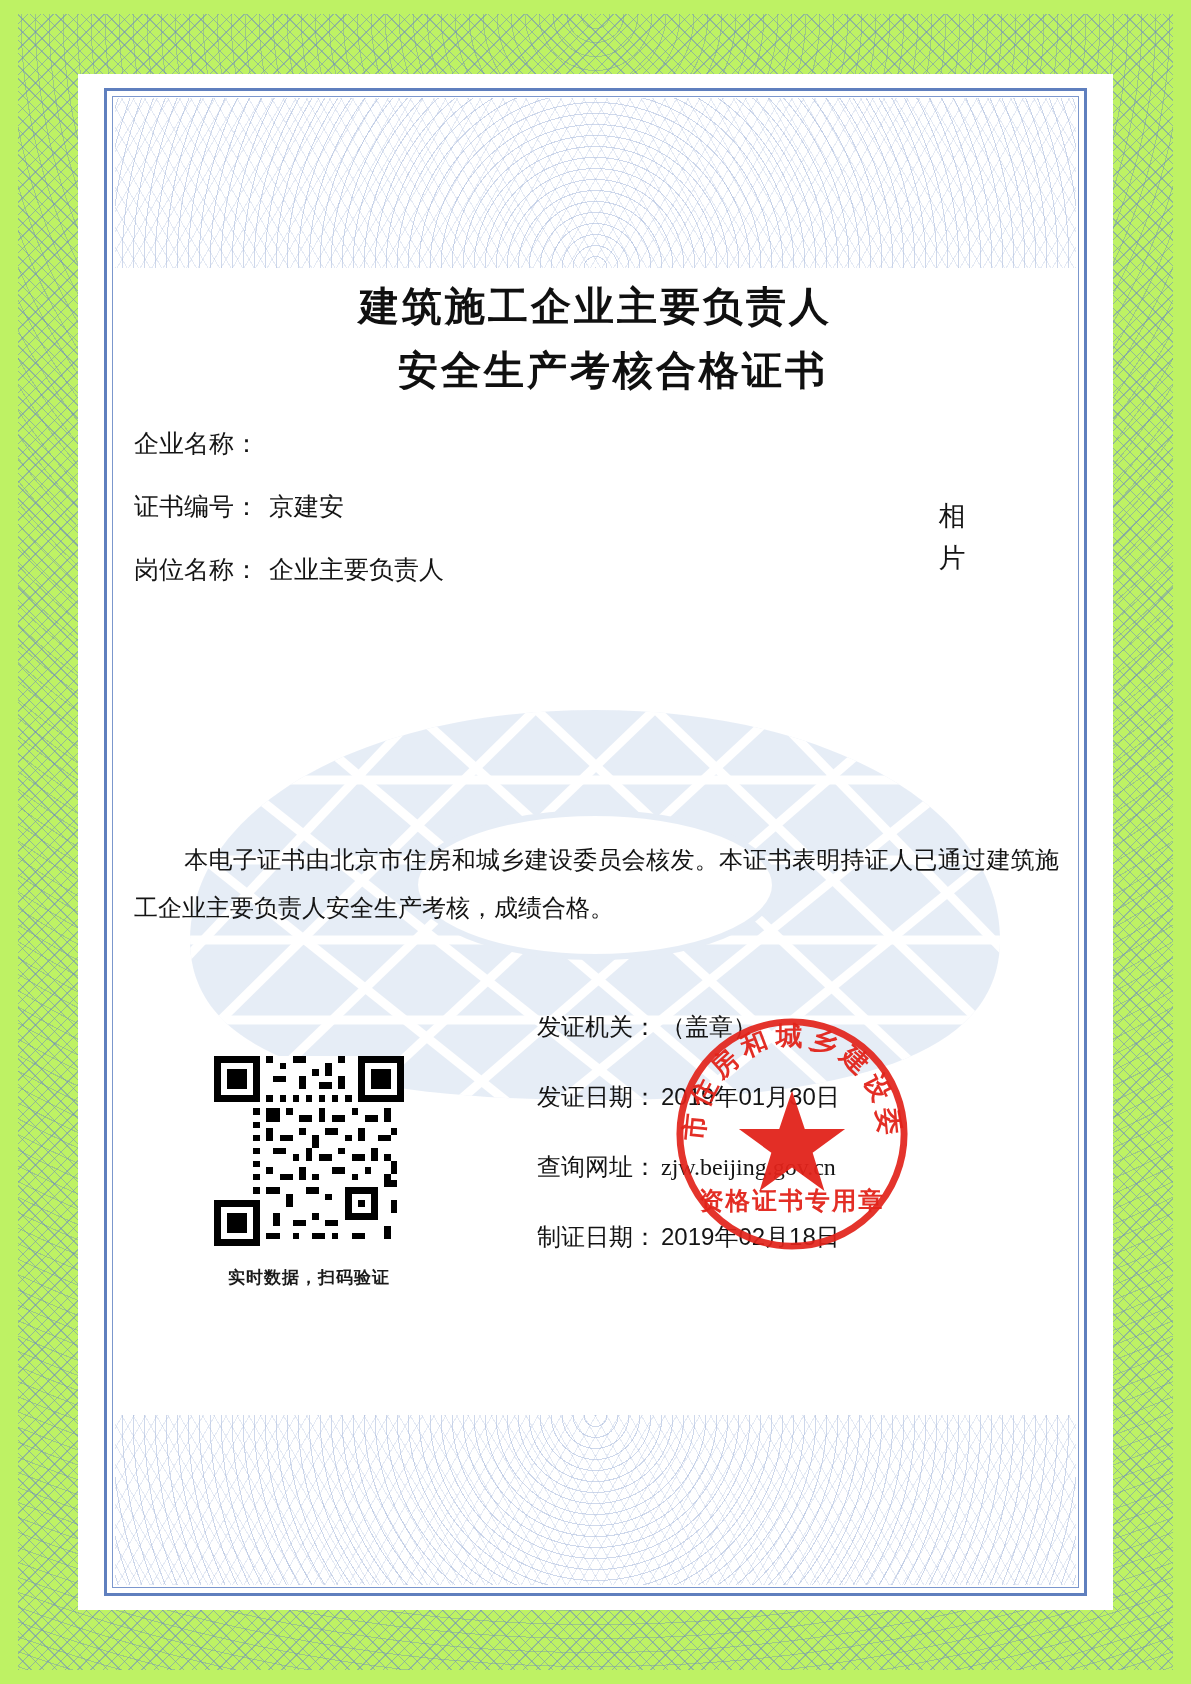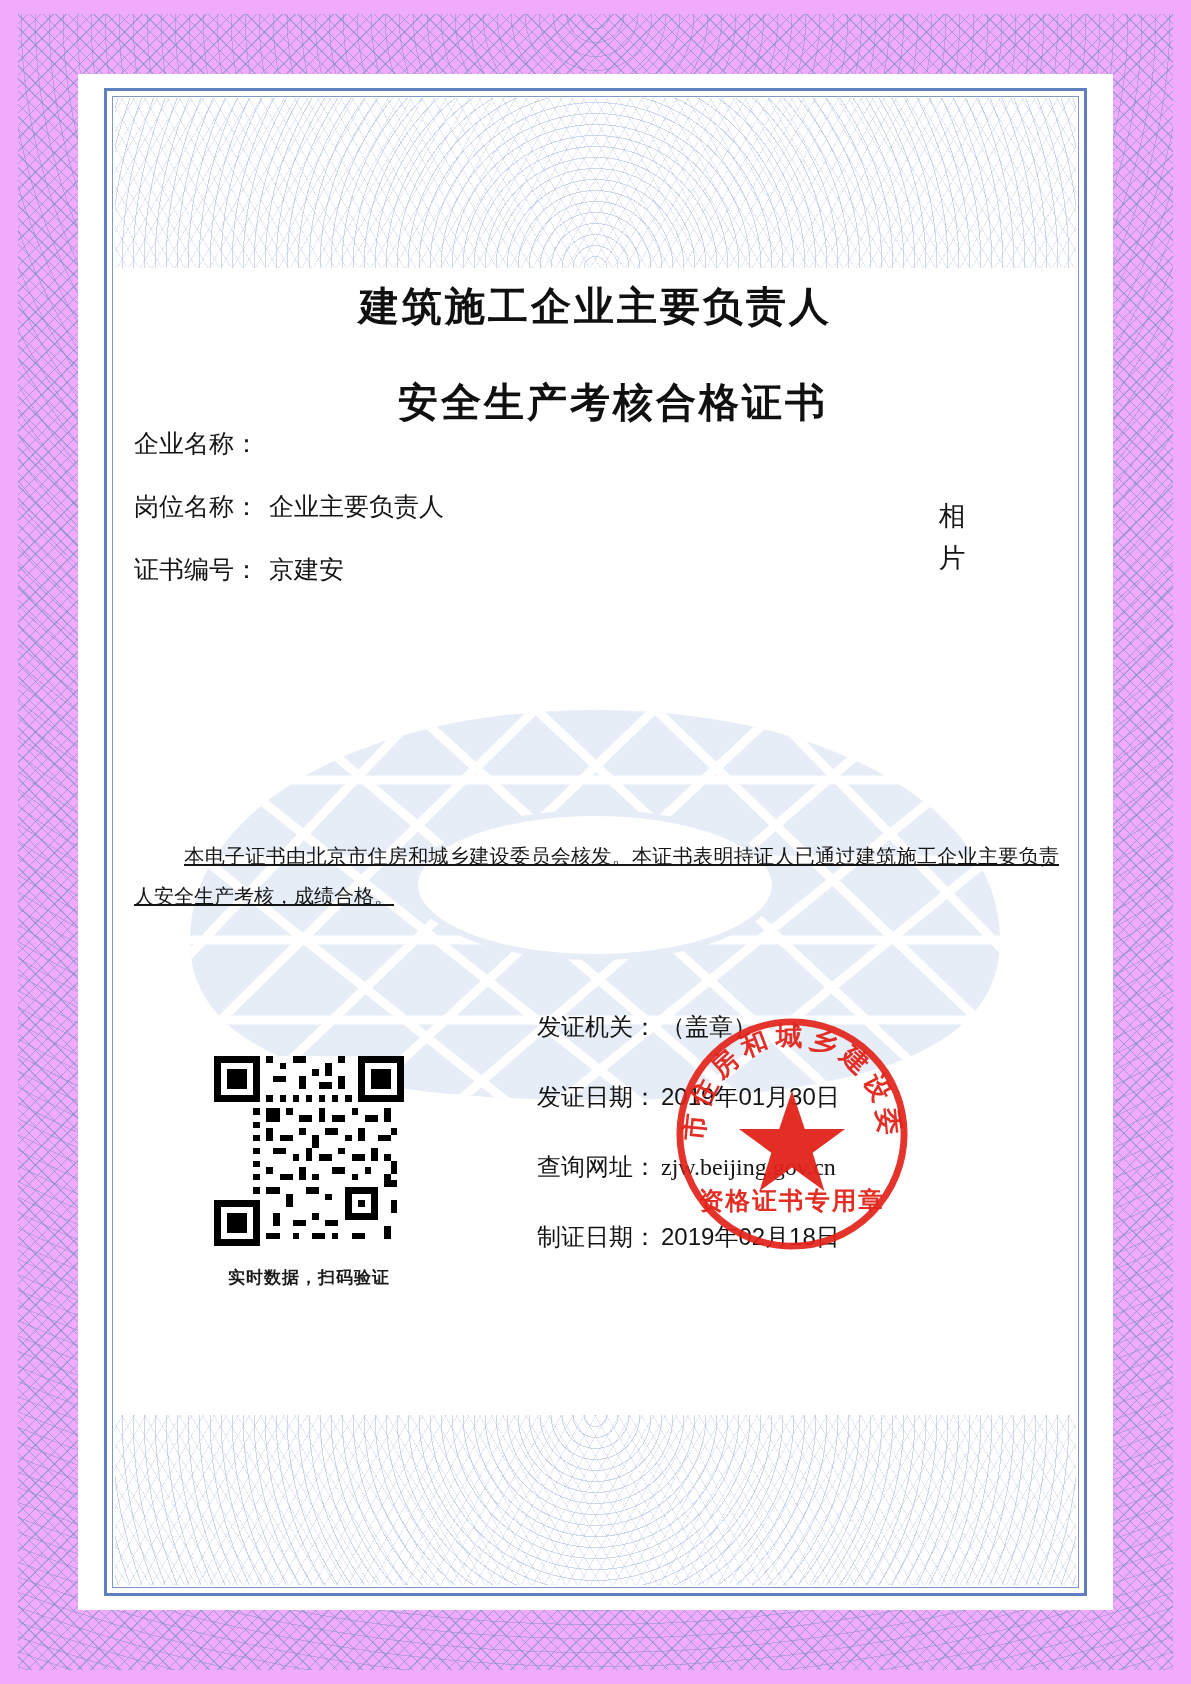--- a/index.html
+++ b/index.html
@@ -9,21 +9,21 @@
   }
   body {
     font-family: "Liberation Sans", "DejaVu Sans", sans-serif;
     color: #1a1a1a;
   }
   .certificate {
     position: relative;
     width: 1191px;
     height: 1684px;
     overflow: hidden;
-    background: #f0abfc;
+    background: #bef264;
   }
 
   
   .border-outer {
     position: absolute;
     left: 18px; top: 14px;
     width: 1155px; height: 1656px;
     box-sizing: border-box;
     background:
       repeating-linear-gradient(45deg, rgba(110,140,190,0.55) 0 1px, rgba(255,255,255,0) 1px 9px),
@@ -94,21 +94,21 @@
     text-align: center;
   }
   .title-line {
     font-family: "DejaVu Serif", "Liberation Serif", serif;
     font-weight: bold;
     font-size: 40px;
     letter-spacing: 3px;
     color: #101010;
     line-height: 1.0;
   }
-  .title-line + .title-line { margin-top: 56px; padding-left: 35px; }
+  .title-line + .title-line { margin-top: 24px; padding-left: 35px; }
 
   .fields {
     position: absolute;
     left: 22px;
     top: 335px;
     width: 640px;
   }
   .field-row {
     display: flex;
     align-items: baseline;
@@ -137,25 +137,24 @@
     font-size: 27px;
     line-height: 1.55;
     color: #141414;
   }
 
   .statement {
     position: absolute;
     left: 22px;
     top: 740px;
     width: 925px;
-    font-size: 20px;
+    font-size: 24px;
     line-height: 2.0;
     color: #141414;
     text-align: justify;
-    text-decoration: underline;
   }
   .statement .indent { display: inline-block; width: 50px; }
 
   .qr-block {
     position: absolute;
     left: 92px;
     top: 960px;
     width: 210px;
     text-align: center;
     font-weight: bold;
@@ -251,26 +250,26 @@
       <div class="title-line">建筑施工企业主要负责人</div>
       <div class="title-line">安全生产考核合格证书</div>
     </div>
 
     <div class="fields">
       <div class="field-row">
         <span class="field-label">企业名称：</span>
         <span class="field-value"></span>
       </div>
       <div class="field-row">
+        <span class="field-label">证书编号：</span>
+        <span class="field-value">京建安</span>
+      </div>
+      <div class="field-row">
         <span class="field-label">岗位名称：</span>
         <span class="field-value">企业主要负责人</span>
-      </div>
-      <div class="field-row">
-        <span class="field-label">证书编号：</span>
-        <span class="field-value">京建安</span>
       </div>
     </div>
 
     <div class="photo-box">
       <div>相</div>
       <div>片</div>
     </div>
 
     <div class="statement"><span class="indent"></span><span>本电子证书由北京市住房和城乡建设委员会核发。本证书表明持证人已通过建筑施工企业主要负责人安全生产考核，成绩合格。</span></div>
 

